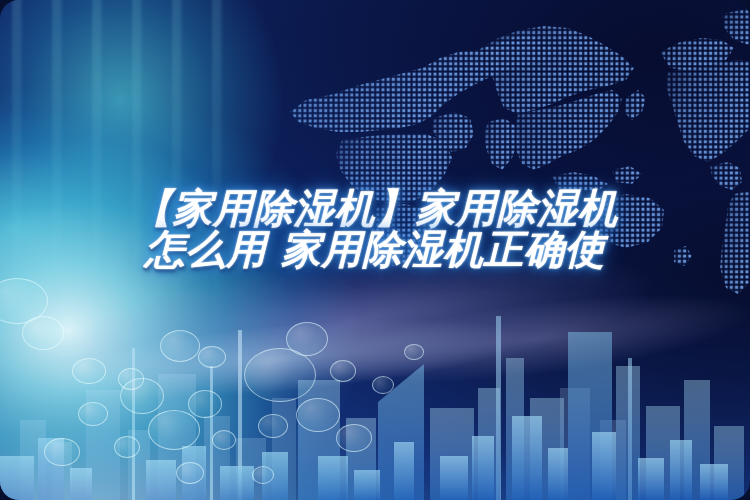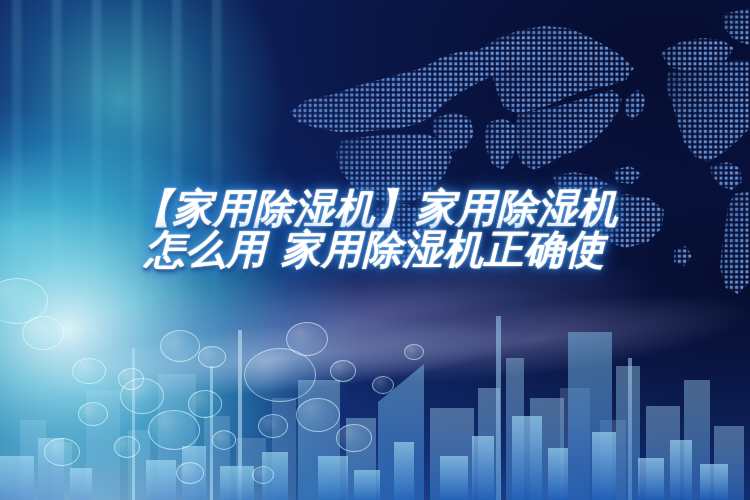--- a/index.html
+++ b/index.html
@@ -5,20 +5,21 @@
 <style>
   html,body{margin:0;padding:0;background:#06102e;}
   *{box-sizing:border-box;}
 
   #stage{
     position:relative;
     width:750px;height:500px;
     overflow:hidden;
     font-family:"DejaVu Sans","Liberation Sans",sans-serif;
     background:#0a1a4a;
+    border-radius:19px;
   }
 
   
   .layer{position:absolute;inset:0;pointer-events:none;}
 
   #bg-base{
     background:
       radial-gradient(120% 95% at 96% 4%,  #0a1745 0%, #0b1a4e 42%, #0e2260 72%, #123078 100%);
   }
   

